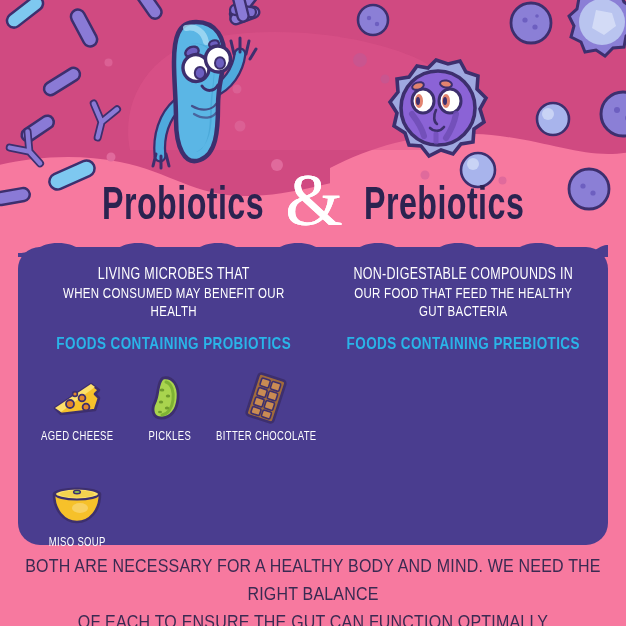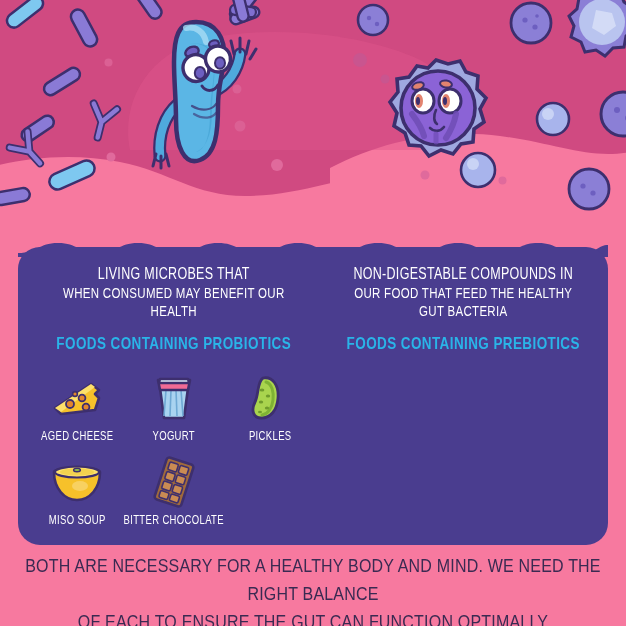--- a/index.html
+++ b/index.html
@@ -91,21 +91,21 @@
     letter-spacing:.4px;
     transform:scaleY(1.22);
     transform-origin:top center;
     text-transform:uppercase;
   }
 
   .grid{
     margin-top:22px;
     display:grid;
     grid-template-columns:repeat(3,1fr);
-    row-gap:2px;
+    row-gap:24px;
     padding:0 2px;
   }
   .cell{
     display:flex;flex-direction:column;align-items:center;justify-content:flex-start;
     height:82px;
   }
   .icon-wrap{height:54px;display:flex;align-items:center;justify-content:center;}
   .icon-wrap svg{display:block;overflow:visible;}
   .cap{
     margin-top:3px;
@@ -404,20 +404,25 @@
 
       <ellipse cx="40" cy="30" rx="6" ry="3.5" fill="#e2836f" stroke="#3d2f6e" stroke-width="2" transform="rotate(-18 40 30)"></ellipse>
       <ellipse cx="68" cy="28" rx="6" ry="3.5" fill="#e2836f" stroke="#3d2f6e" stroke-width="2" transform="rotate(10 68 28)"></ellipse>
 
       <path d="M34,58 C40,66 44,72 46,80" stroke="#6f4cb5" stroke-width="6" fill="none" stroke-linecap="round" opacity="0.85"></path>
       <path d="M78,58 C76,68 72,76 68,82" stroke="#6f4cb5" stroke-width="6" fill="none" stroke-linecap="round" opacity="0.85"></path>
       <path d="M58,78 C58,82 58,84 58,86" stroke="#6f4cb5" stroke-width="5" fill="none" stroke-linecap="round" opacity="0.7"></path>
     </svg>
   </div>
 
+  <div class="title-row">
+    <div class="title-word">Probiotics</div>
+    <div class="amp">&amp;</div>
+    <div class="title-word">Prebiotics</div>
+  </div>
 
   <div class="panel-wave">
     <svg width="590" height="18" viewBox="0 0 590 18" preserveAspectRatio="none">
       <path d="M0,18 L0,14 C20,14 20,4 40,4 C60,4 60,14 80,14 C100,14 100,4 120,4 C140,4 140,14 160,14 C180,14 180,4 200,4 C220,4 220,14 240,14 C260,14 260,4 280,4 C300,4 300,14 320,14 C340,14 340,4 360,4 C380,4 380,14 400,14 C420,14 420,4 440,4 C460,4 460,14 480,14 C500,14 500,4 520,4 C540,4 540,14 560,14 C580,14 580,6 590,6 L590,18 Z" fill="#4a3d8f"></path>
     </svg>
   </div>
 
   <div class="panel">
     <div class="cols">
 
@@ -437,67 +442,38 @@
                 <path d="M4,32 L40,8 L44,11 L10,36 Z" fill="#fde06a"></path>
                 <circle cx="19" cy="28" r="4" fill="#e2862c" stroke="#3d2f6e" stroke-width="1.8"></circle>
                 <circle cx="31" cy="22" r="3.4" fill="#e2862c" stroke="#3d2f6e" stroke-width="1.8"></circle>
                 <circle cx="35" cy="31" r="3.4" fill="#e2862c" stroke="#3d2f6e" stroke-width="1.8"></circle>
                 <circle cx="24" cy="18" r="2.4" fill="#e2862c" stroke="#3d2f6e" stroke-width="1.6"></circle>
               </svg>
             </div>
             <div class="cap">Aged Cheese</div>
           </div>
 
-          <div class="cell">
-            <div class="icon-wrap">
-              <svg width="44" height="48" viewBox="0 0 44 48">
-                <path d="M8,14 L36,14 L32,44 L12,44 Z" fill="#a9d3f0" stroke="#3d2f6e" stroke-width="2.6" stroke-linejoin="round"></path>
-                <g stroke="#6fa9d4" stroke-width="1.6">
-                  <path d="M14,16 L12,42"></path>
-                    <path d="M19,16 L18,42"></path>
-                    <path d="M24,16 L25,42"></path>
-                    <path d="M29,16 L31,42"></path>
-                </g>
-                <path d="M6,6 L38,6 L36,16 L8,16 Z" fill="#f06b95" stroke="#3d2f6e" stroke-width="2.6" stroke-linejoin="round"></path>
-                <path d="M8,5 L36,5 L37,9 L7,9 Z" fill="#d9e9f6" stroke="#3d2f6e" stroke-width="2.4" stroke-linejoin="round"></path>
-              </svg>
-            </div>
-            <div class="cap">Yogurt</div>
-          </div>
 
           <div class="cell">
             <div class="icon-wrap">
               <svg width="46" height="48" viewBox="0 0 46 48">
                 <path d="M16,4 C26,2 32,12 31,24 C30,36 24,44 14,44 C6,44 4,36 8,28 C12,20 10,8 16,4 Z" fill="#a9d44e" stroke="#3d2f6e" stroke-width="2.8"></path>
                 <path d="M19,8 C25,10 27,18 26,26 C25,34 21,40 15,41" stroke="#7fb234" stroke-width="3" fill="none" stroke-linecap="round"></path>
                 <g fill="#6f9a2c">
                   <ellipse cx="15" cy="16" rx="2.4" ry="1.6"></ellipse>
                     <ellipse cx="21" cy="22" rx="2.2" ry="1.5"></ellipse>
                   <ellipse cx="14" cy="28" rx="2.2" ry="1.5"></ellipse>
                     <ellipse cx="20" cy="34" rx="2.2" ry="1.5"></ellipse>
                   <ellipse cx="13" cy="38" rx="2" ry="1.3"></ellipse>
                 </g>
               </svg>
             </div>
             <div class="cap">Pickles</div>
           </div>
 
-
-          <div class="cell">
-            <div class="icon-wrap">
-              <svg width="54" height="44" viewBox="0 0 54 44">
-                <path d="M4,12 C4,10 8,8 27,8 C46,8 50,10 50,12 C50,28 40,40 27,40 C14,40 4,28 4,12 Z" fill="#f6c12a" stroke="#3d2f6e" stroke-width="2.6"></path>
-                <ellipse cx="27" cy="12" rx="22" ry="5.5" fill="#fde06a" stroke="#3d2f6e" stroke-width="2.2"></ellipse>
-                <ellipse cx="27" cy="12" rx="17" ry="3.6" fill="#f3d24f"></ellipse>
-                <ellipse cx="30" cy="26" rx="8" ry="5" fill="#f8d36b" opacity="0.85"></ellipse>
-                <ellipse cx="27" cy="10" rx="3.4" ry="1.8" fill="#8fbf4a" stroke="#3d2f6e" stroke-width="1.4"></ellipse>
-              </svg>
-            </div>
-            <div class="cap">Miso Soup</div>
-          </div>
 
           <div class="cell">
             <div class="icon-wrap">
               <svg width="52" height="52" viewBox="0 0 52 52">
                 <g transform="rotate(18 26 26)">
                   <rect x="12" y="4" width="28" height="44" rx="3" fill="#a06a3c" stroke="#3d2f6e" stroke-width="2.6"></rect>
                   <g fill="#c98b53" stroke="#3d2f6e" stroke-width="1.6">
                     <rect x="16" y="8" width="9" height="8" rx="1.5"></rect>
                       <rect x="27" y="8" width="9" height="8" rx="1.5"></rect>
                     <rect x="16" y="18" width="9" height="8" rx="1.5"></rect>
@@ -506,20 +482,33 @@
                       <rect x="27" y="28" width="9" height="8" rx="1.5"></rect>
                     <rect x="16" y="38" width="9" height="7" rx="1.5"></rect>
                       <rect x="27" y="38" width="9" height="7" rx="1.5"></rect>
                   </g>
                 </g>
               </svg>
             </div>
             <div class="cap">Bitter Chocolate</div>
           </div>
 
+          <div class="cell">
+            <div class="icon-wrap">
+              <svg width="54" height="44" viewBox="0 0 54 44">
+                <path d="M4,12 C4,10 8,8 27,8 C46,8 50,10 50,12 C50,28 40,40 27,40 C14,40 4,28 4,12 Z" fill="#f6c12a" stroke="#3d2f6e" stroke-width="2.6"></path>
+                <ellipse cx="27" cy="12" rx="22" ry="5.5" fill="#fde06a" stroke="#3d2f6e" stroke-width="2.2"></ellipse>
+                <ellipse cx="27" cy="12" rx="17" ry="3.6" fill="#f3d24f"></ellipse>
+                <ellipse cx="30" cy="26" rx="8" ry="5" fill="#f8d36b" opacity="0.85"></ellipse>
+                <ellipse cx="27" cy="10" rx="3.4" ry="1.8" fill="#8fbf4a" stroke="#3d2f6e" stroke-width="1.4"></ellipse>
+              </svg>
+            </div>
+            <div class="cap">Miso Soup</div>
+          </div>
+
         </div>
       </div>
 
       <div class="col">
         <div class="lead">
           <span class="l1">Non-digestable compounds in</span>
           <span>our food that feed the healthy gut bacteria</span>
         </div>
         <div class="subhead">Foods containing prebiotics</div>
 

